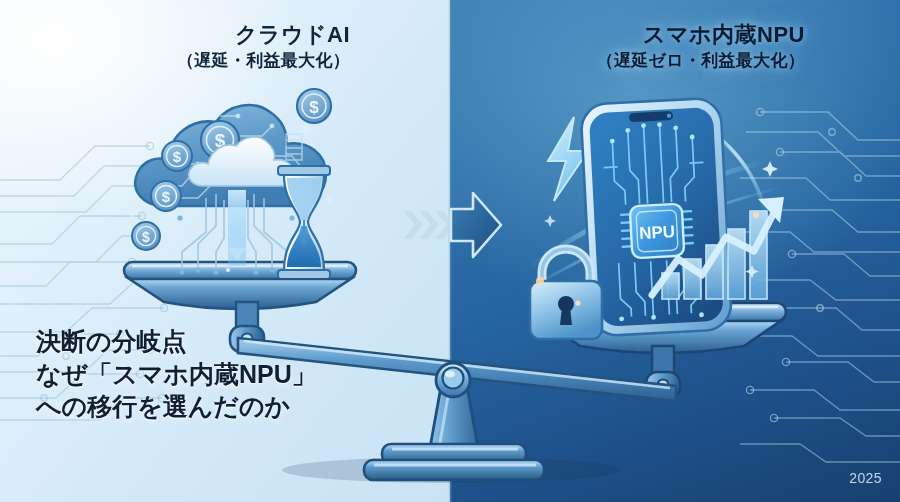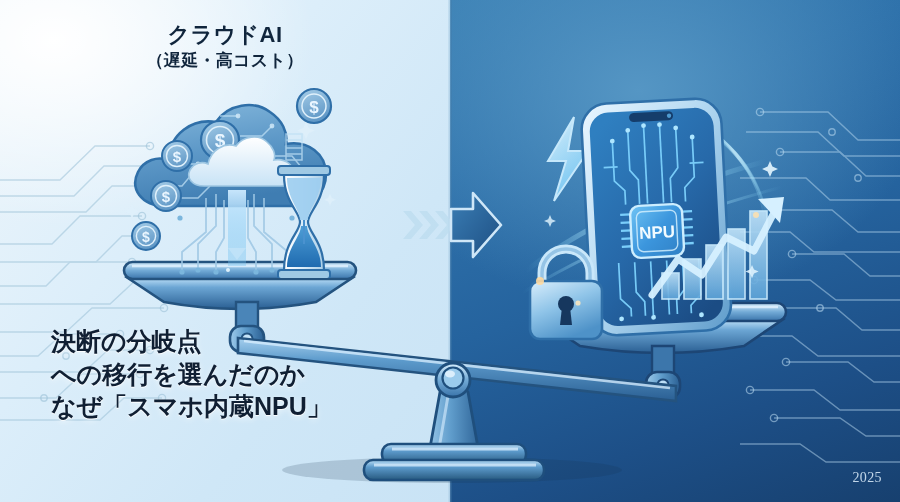--- a/index.html
+++ b/index.html
@@ -51,21 +51,21 @@
     top: 0;
     height: 502px;
     pointer-events: none;
   }
   #circuit-left  { left: 0;   width: 180px; }
   #circuit-right { left: 740px; width: 160px; }
 
   
   .title-block {
     position: absolute;
-    text-align: center;
+    text-align: right;
     line-height: 1.18;
   }
   #left-title-block  { left: 100px; top: 22px; width: 250px; }
   #right-title-block { left: 555px; top: 22px; width: 250px; }
 
   .title-main {
     font-size: 22px;
     font-weight: bold;
     letter-spacing: .5px;
     color: #10253c;
@@ -90,35 +90,34 @@
     top: 325px;
     width: 330px;
     font-size: 25px;
     font-weight: bold;
     line-height: 1.30;
     color: #101f33;
     letter-spacing: 0px;
     text-shadow: 0 1px 0 rgba(255,255,255,.85), 0 2px 6px rgba(255,255,255,.6);
     z-index: 40;
   }
-  #headline .hl-line { display: block; white-space: nowrap; margin-left: 15px; }
+  #headline .hl-line { display: block; white-space: nowrap; }
 
   
   #watermark {
     position: absolute;
     right: 18px;
     bottom: 14px;
     text-align: left;
     color: #cfe2f2;
     font-size: 14px;
     line-height: 1.35;
     letter-spacing: .4px;
     z-index: 40;
     opacity: .92;
-    font-family: Liberation Serif, serif;
   }
 
   
   .art {
     position: absolute;
     pointer-events: none;
   }
   #art-scale { left: 0; top: 0; width: 900px; height: 502px; z-index: 20; }
   #art-cloud { left: 120px; top: 78px; width: 240px; height: 200px; z-index: 22; }
   #art-phone { left: 520px; top: 95px; width: 280px; height: 250px; z-index: 22; }
@@ -194,23 +193,27 @@
       <circle cx="10" cy="390" r="3.6"></circle>
       <circle cx="34" cy="418" r="3.6"></circle>
       <circle cx="92" cy="132" r="3.2"></circle>
       <circle cx="118" cy="178" r="3.2"></circle>
       <circle cx="80" cy="308" r="3.2"></circle>
     </g>
   </svg>
 
   <div class="title-block" id="left-title-block">
     <div class="title-main">クラウドAI</div>
-    <div class="title-sub">（遅延・高コスト）</div>
+    <div class="title-sub">（遅延・利益最大化）</div>
   </div>
 
+  <div class="title-block" id="right-title-block">
+    <div class="title-main">スマホ内蔵NPU</div>
+    <div class="title-sub">（遅延ゼロ・利益最大化）</div>
+  </div>
 
   <svg class="art" id="art-cloud" viewBox="0 0 240 200">
     <defs>
       <linearGradient id="bigCloudG" x1="0" y1="0" x2="0.3" y2="1">
         <stop offset="0" stop-color="#86b9dd"></stop>
         <stop offset="0.5" stop-color="#5e99c8"></stop>
         <stop offset="1" stop-color="#3f7db2"></stop>
       </linearGradient>
       <linearGradient id="smallCloudG" x1="0" y1="0" x2="0" y2="1">
         <stop offset="0" stop-color="#ffffff"></stop>
@@ -550,21 +553,21 @@
     <g fill="#bcdcef" opacity="0.72">
       <path d="M8 26 L20 40 L8 54 L16 54 L28 40 L16 26 Z"></path>
       <path d="M24 26 L36 40 L24 54 L32 54 L44 40 L32 26 Z"></path>
       <path d="M40 26 L52 40 L40 54 L48 54 L60 40 L48 26 Z"></path>
     </g>
     <path d="M56 24 L78 24 L78 8 L106 40 L78 72 L78 56 L56 56 Z" fill="url(#arrowGrad)" stroke="#cfe7f8" stroke-width="2.6" stroke-linejoin="round"></path>
   </svg>
 
   <div id="headline">
     <span class="hl-line">決断の分岐点</span>
+    <span class="hl-line">なぜ「スマホ内蔵NPU」</span>
     <span class="hl-line">への移行を選んだのか</span>
-    <span class="hl-line">なぜ「スマホ内蔵NPU」</span>
   </div>
 
   <div id="watermark">
     <div>2025</div>
   </div>
 
 </div>
 
 </body></html>

